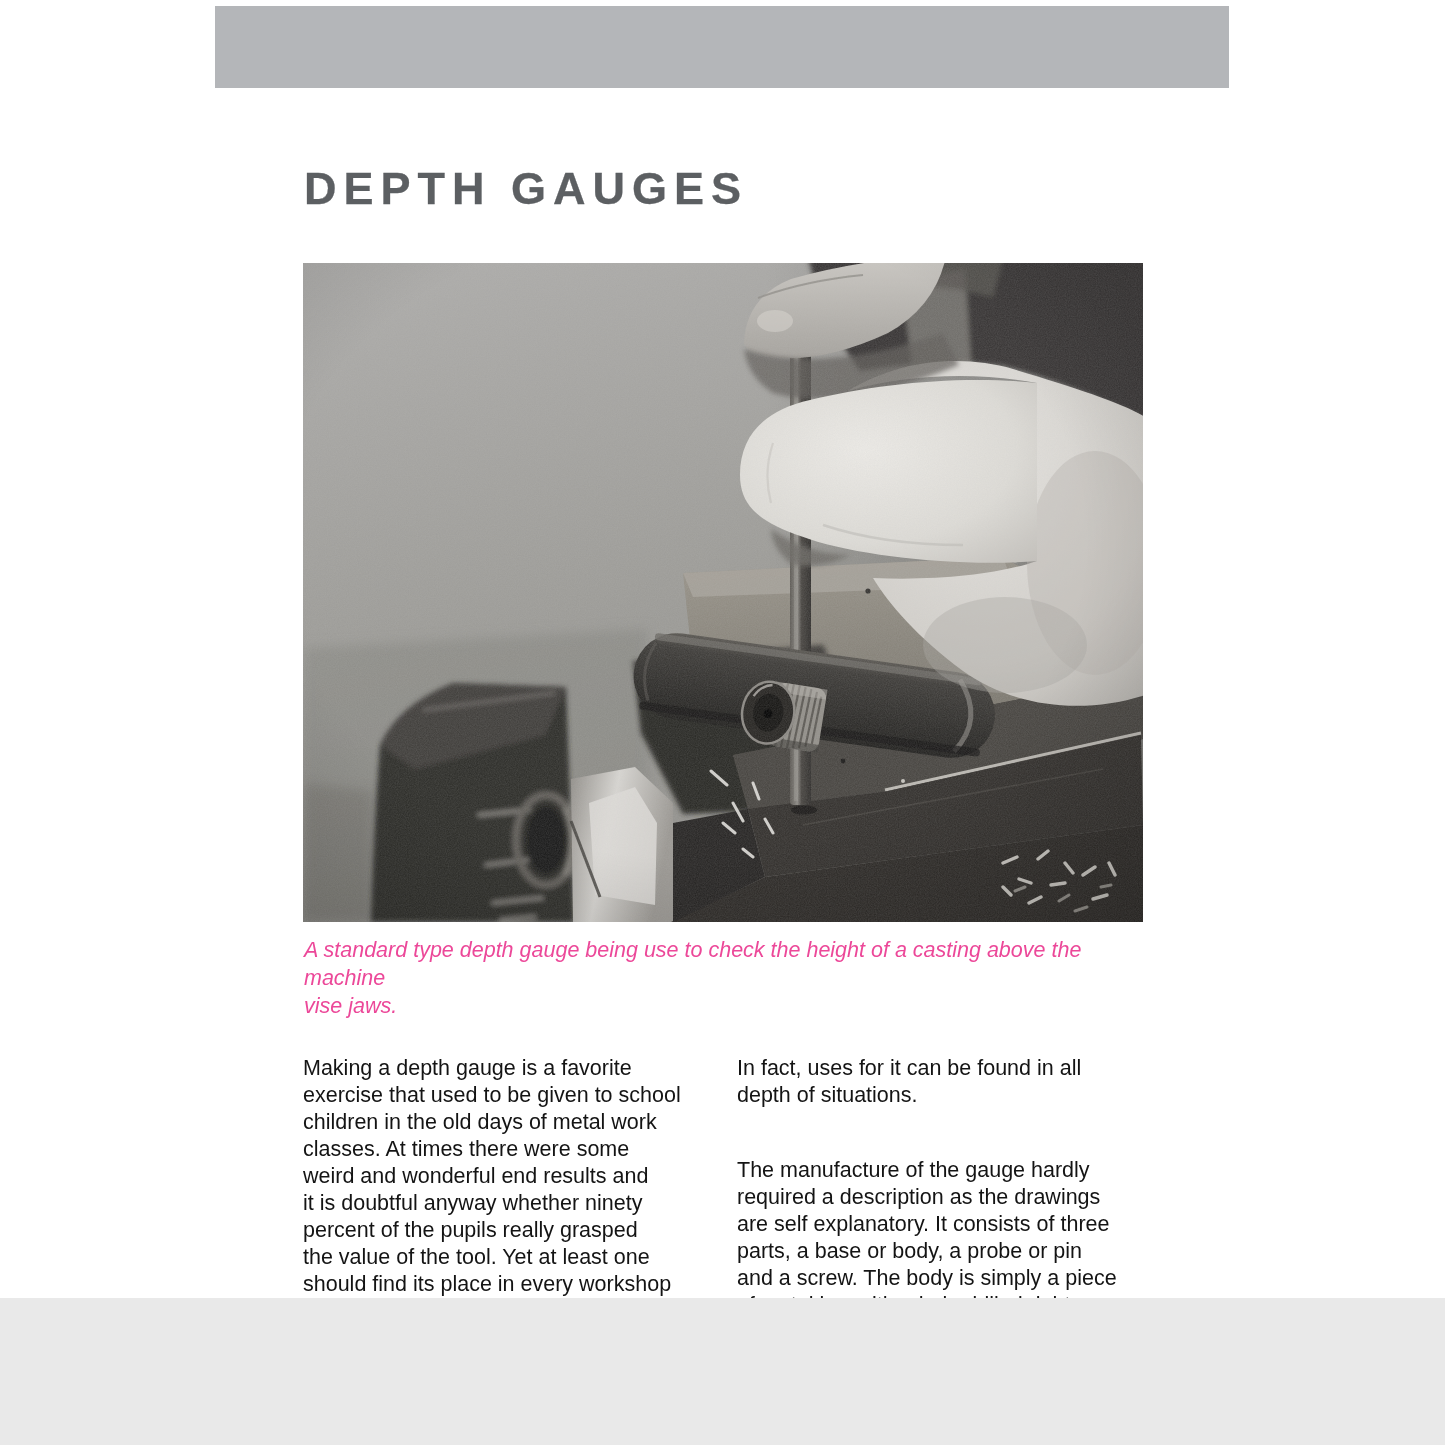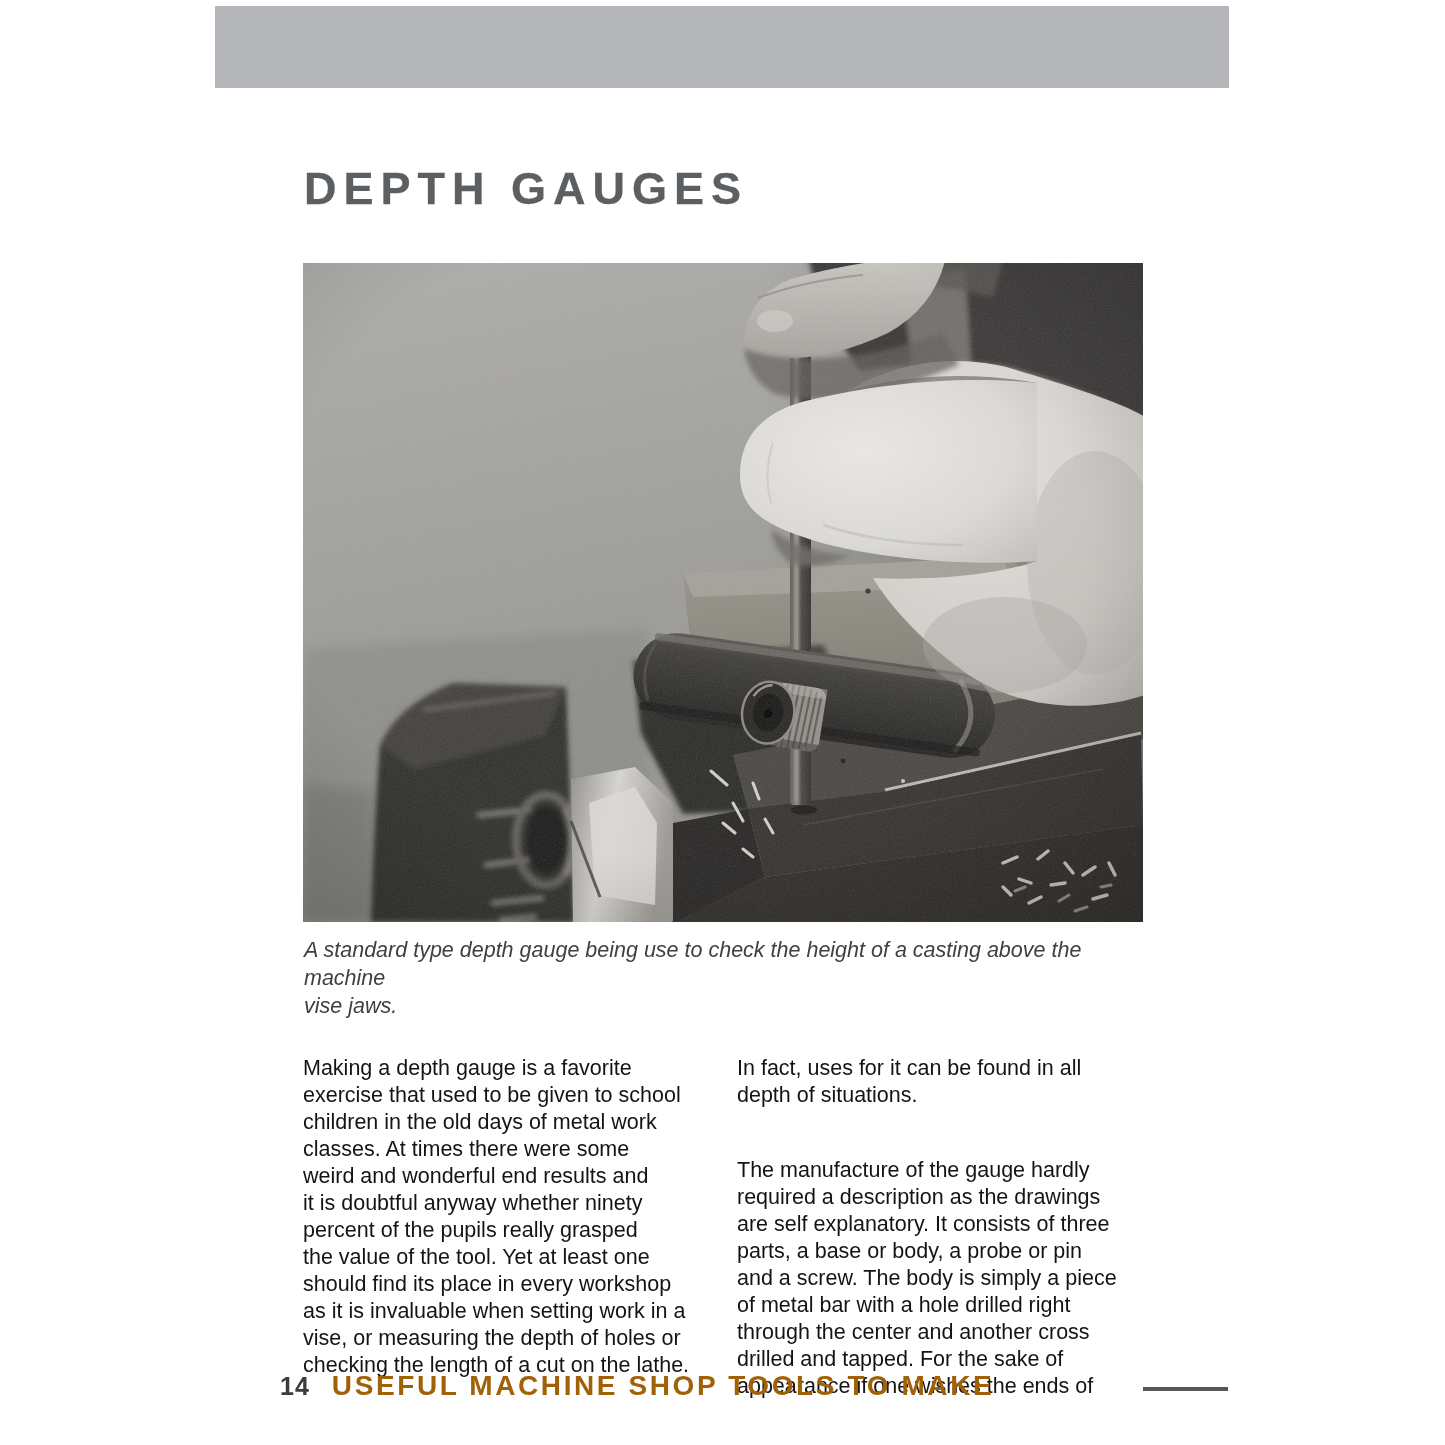--- a/index.html
+++ b/index.html
@@ -1,29 +1,29 @@
 <!DOCTYPE html>
 <html><head>
 <meta charset="utf-8">
 <style>
   html,body{margin:0;padding:0;background:#e9e9e9;}
   #page{
-    position:relative;width:1445px;height:1445px;background:#ffffff;
+    position:relative;width:1445px;height:1298px;background:#ffffff;
     font-family:"Liberation Sans", sans-serif;overflow:hidden;
   }
   .banner{position:absolute;left:215px;top:6px;width:1014px;height:82px;}
   .page-title{
     position:absolute;left:304px;top:133px;font-size:45px;font-weight:700;
     letter-spacing:7px;color:#5c5f62;-webkit-text-stroke:.3px #5c5f62;
   }
   .photo-frame{position:absolute;left:303px;top:263px;width:840px;height:659px;margin:0;}
   .photo-frame svg{display:block;width:840px;height:659px;}
   .caption{
     position:absolute;left:304px;top:936px;width:828px;
-    font-size:21.5px;line-height:28px;font-style:italic;color:#404040;
+    font-size:21.5px;line-height:28px;font-style:italic;color:#ec4899;
     white-space:pre-line;
   }
   .bodycols{position:absolute;left:303px;top:1016px;width:845px;}
   .col{position:absolute;top:12px;font-size:21.5px;line-height:27px;color:#141414;white-space:pre-line;}
   .col p{margin:0;}
   .col p + p{margin-top:21px;}
   .col1{left:0;width:432px;}
   .col2{left:434px;width:412px;}
   .footer{
     position:absolute;left:262px;top:1370px;width:966px;height:30px;

